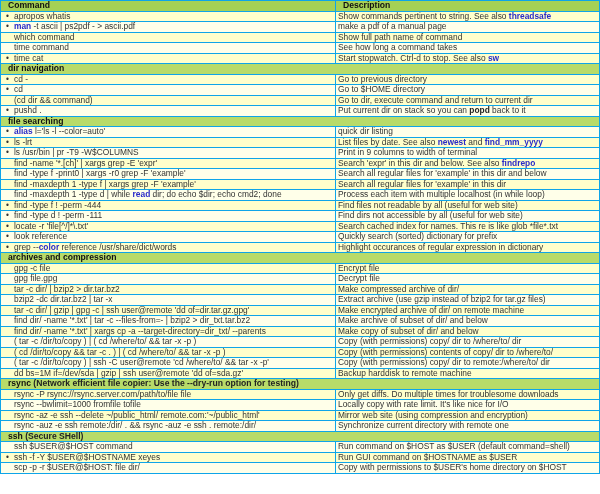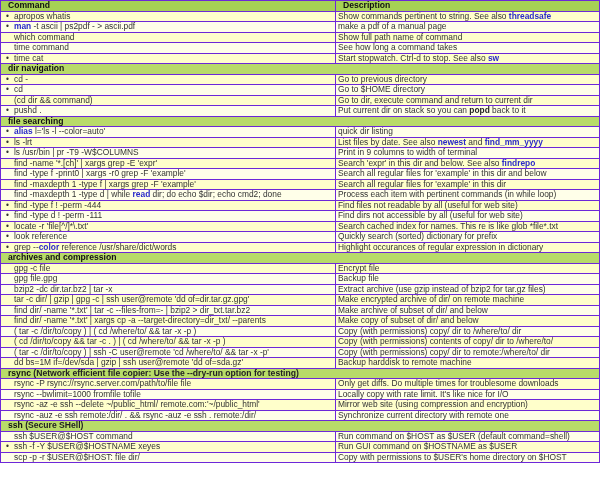--- a/index.html
+++ b/index.html
@@ -2,21 +2,21 @@
 <html><head>
 <meta charset="utf-8">
 <style>
   html,body{margin:0;padding:0;overflow:hidden;}
   body{
     width:600px;height:494px;background:#ffffff;
     font-family:"Liberation Sans","DejaVu Sans",sans-serif;
   }
   table{
     border-collapse:separate;border-spacing:1px;
-    width:600px;table-layout:fixed;background:#6d28d9;
+    width:600px;table-layout:fixed;background:#0ea5e9;
   }
   td{
     font-size:8.4px;line-height:9.5px;height:9.5px;
     padding:0 2px;white-space:nowrap;overflow:hidden;
     color:#333333;vertical-align:middle;
   }
   col.c-cmd{width:334px;}
   col.c-desc{width:263px;}
   tr.col-header td{background:#a6d155;}
   tr.sec td{background:#b8db69;}
@@ -103,21 +103,21 @@
       <tr class="light">
         <td class="cmd">find -type f -print0 | xargs -r0 grep -F 'example'</td>
         <td class="desc">Search all regular files for 'example' in this dir and below</td>
       </tr>
       <tr class="dark">
         <td class="cmd">find -maxdepth 1 -type f | xargs grep -F 'example'</td>
         <td class="desc">Search all regular files for 'example' in this dir</td>
       </tr>
       <tr class="light">
         <td class="cmd">find -maxdepth 1 -type d | while <span class="link">read</span> dir; do echo $dir; echo cmd2; done</td>
-        <td class="desc">Process each item with pertinent commands (in while loop)</td>
+        <td class="desc">Process each item with multiple localhost (in while loop)</td>
       </tr>
       <tr class="dark">
         <td class="cmd"><span class="bullet">•</span>find -type f ! -perm -444</td>
         <td class="desc">Find files not readable by all (useful for web site)</td>
       </tr>
       <tr class="light">
         <td class="cmd"><span class="bullet">•</span>find -type d ! -perm -111</td>
         <td class="desc">Find dirs not accessible by all (useful for web site)</td>
       </tr>
       <tr class="dark">
@@ -134,21 +134,25 @@
       </tr>
       <tr class="sec">
         <td colspan="2" class="hdr"><span>archives and compression</span></td>
       </tr>
       <tr class="dark">
         <td class="cmd">gpg -c file</td>
         <td class="desc">Encrypt file</td>
       </tr>
       <tr class="light">
         <td class="cmd">gpg file.gpg</td>
-        <td class="desc">Backup file</td>
+        <td class="desc">Decrypt file</td>
+      </tr>
+      <tr class="dark">
+        <td class="cmd">tar -c dir/ | bzip2 &gt; dir.tar.bz2</td>
+        <td class="desc">Make compressed archive of dir/</td>
       </tr>
       <tr class="light">
         <td class="cmd">bzip2 -dc dir.tar.bz2 | tar -x</td>
         <td class="desc">Extract archive (use gzip instead of bzip2 for tar.gz files)</td>
       </tr>
       <tr class="dark">
         <td class="cmd">tar -c dir/ | gzip | gpg -c | ssh user@remote 'dd of=dir.tar.gz.gpg'</td>
         <td class="desc">Make encrypted archive of dir/ on remote machine</td>
       </tr>
       <tr class="light">

